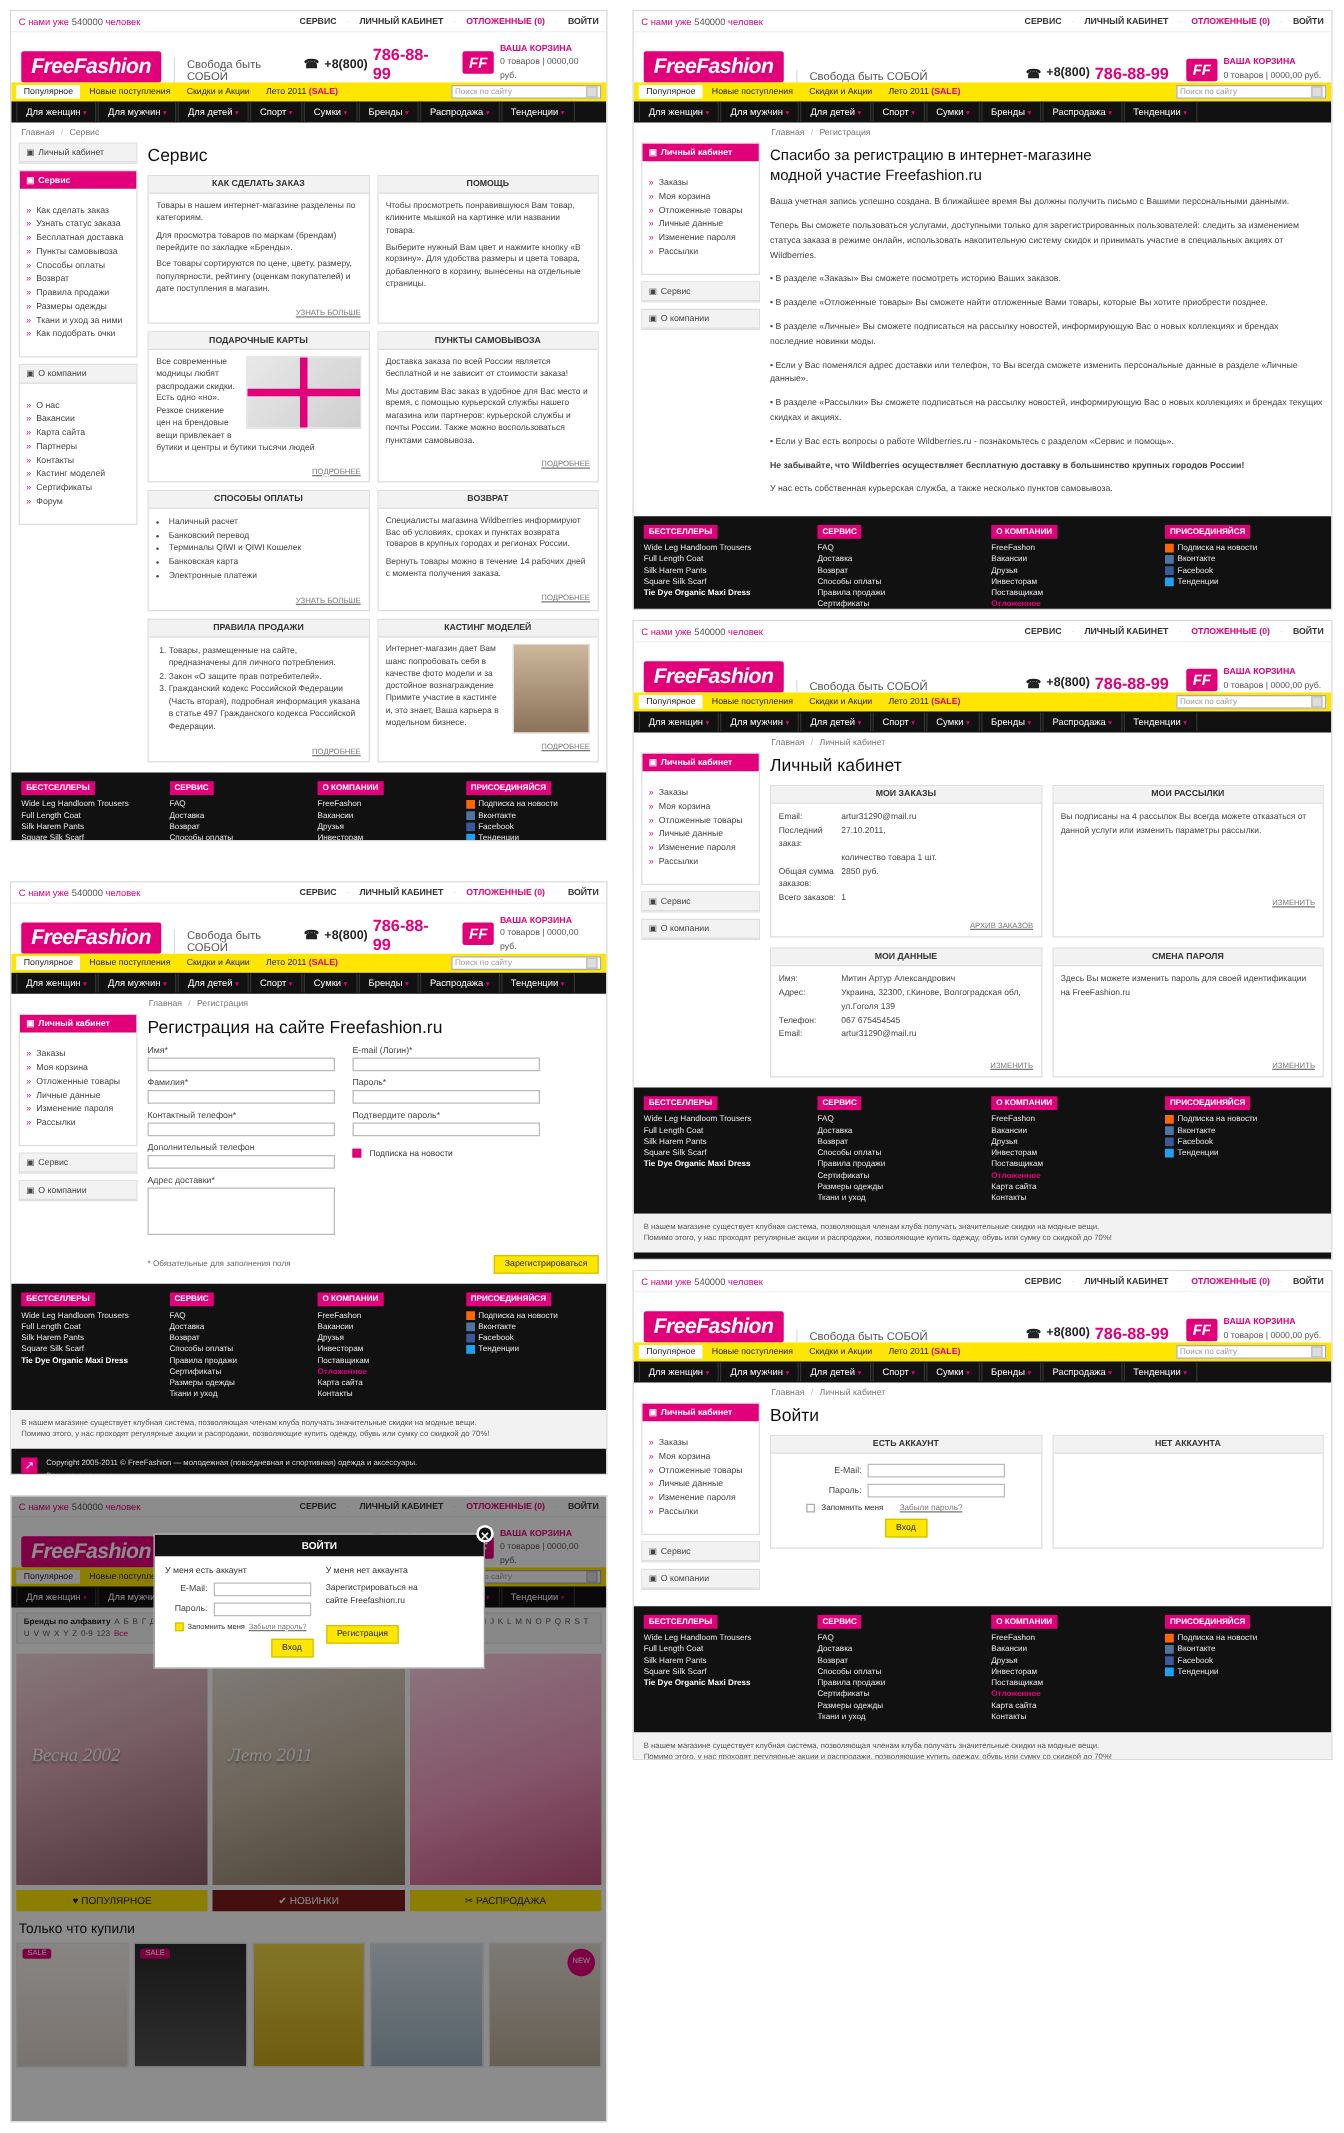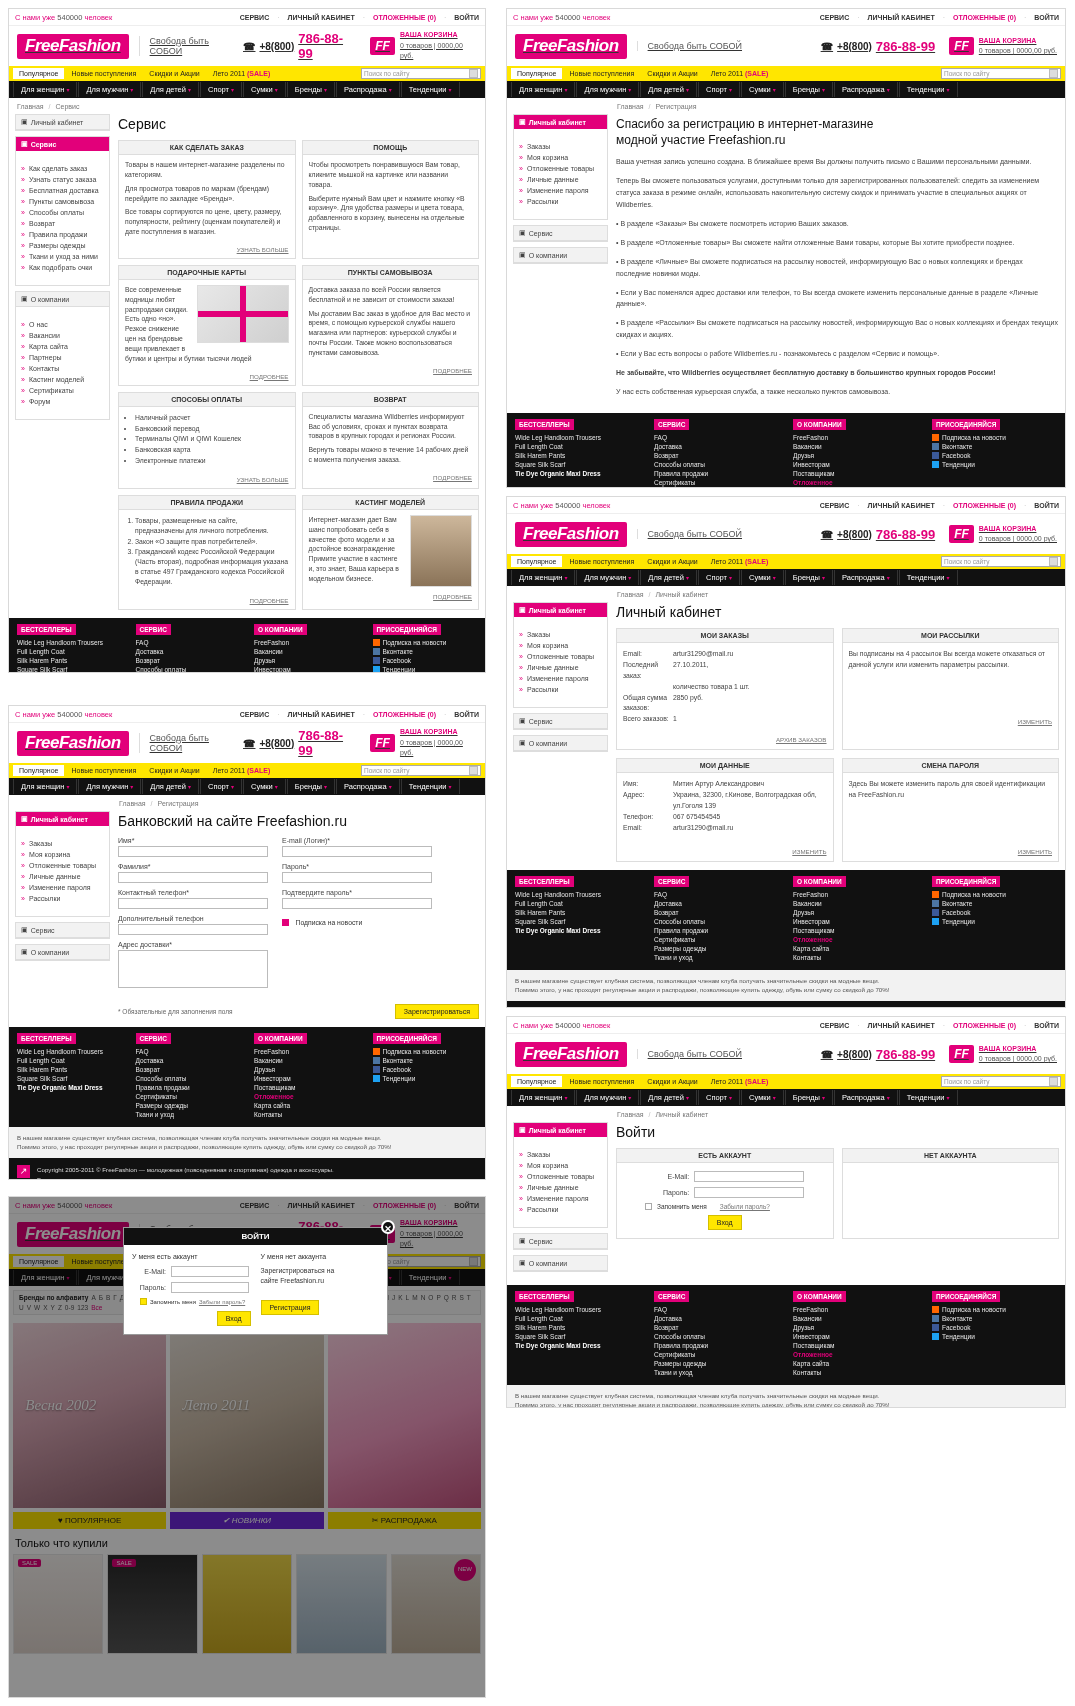--- a/index.html
+++ b/index.html
@@ -24,21 +24,21 @@
     height:17px; background:#fff; display:flex; align-items:center;
     font-size:7.5px; color:#e2007a; padding:0 6px; border-bottom:1px solid #eee;
   }
   .topbar .left { color:#e2007a; }
   .topbar .left b { color:#555; font-weight:normal; }
   .topbar .right { margin-left:auto; display:flex; align-items:center; gap:8px; color:#333; font-weight:bold; font-size:7px; }
   .topbar .right .sep { color:#ccc; font-weight:normal; }
   .topbar .right .pink { color:#e2007a; }
 
   .header {
-    height:40px; display:flex; align-items:center; padding:0 8px; background:#fff;text-decoration:underline;
+    height:40px; display:flex; align-items:flex-end; padding:0 8px; background:#fff;
   }
   .logo {
     background:#e2007a; color:#fff; font-style:italic; font-weight:bold;
     font-size:17px; padding:2px 8px 3px 8px; border-radius:2px; letter-spacing:-0.5px;
     white-space:nowrap;
   }
   .logo .w { color:#fff; }
   .slogan { font-size:9px; color:#555; margin-left:10px; border-left:1px solid #ddd; padding-left:10px; }
   .phone { margin-left:auto; display:flex; align-items:center; gap:4px; font-size:13px; font-weight:bold; color:#e2007a; }
   .phone .code { color:#222; font-size:10px; }
@@ -169,21 +169,21 @@
   .cat-strip { background:#f7f7f7; border:1px solid #e4e4e4; font-size:6.5px; padding:3px 5px; color:#555; display:flex; gap:3px; flex-wrap:wrap;}
   .cat-strip b { color:#222; }
   .hero { display:flex; gap:4px; padding:4px; }
   .hero .tile { flex:1; height:185px; position:relative; overflow:hidden; }
   .tile.t1 { background:linear-gradient(160deg,#f3d9df 0%,#d9a7b5 45%,#8f5f6d 100%); }
   .tile.t2 { background:linear-gradient(160deg,#e9e3dc 0%,#c9b9a6 50%,#8c7a66 100%); }
   .tile.t3 { background:linear-gradient(160deg,#ffd7e6 0%,#f29ac1 55%,#c4547f 100%); }
   .tile .script { position:absolute; top:40%; left:8%; color:#fff; font-style:italic; font-size:15px; text-shadow:0 1px 2px rgba(0,0,0,.4); font-family:"Liberation Serif", serif;}
   .tab-row { display:flex; gap:4px; padding:0 4px; }
   .tab-row .tb { flex:1; background:#ffe600; color:#222; font-size:8px; text-align:center; padding:4px 0; }
-  .tab-row .tb.active { background:#6d28d9; color:#fff;font-style:italic; }
+  .tab-row .tb.active { background:#7f1d1d; color:#fff; }
   .sec-title { font-size:11px; color:#111; padding:8px 0 5px 6px; }
   .prod-row { display:flex; gap:4px; padding:0 4px 6px 4px; }
   .prod { flex:1; height:100px; background:#efefef; position:relative; border:1px solid #e6e6e6;}
   .prod.p1 { background:linear-gradient(180deg,#f6f2ef,#ded3cc); }
   .prod.p2 { background:linear-gradient(180deg,#2a2a2a,#555); }
   .prod.p3 { background:linear-gradient(180deg,#f0d84a,#c9a820); }
   .prod.p4 { background:linear-gradient(180deg,#d8e3ea,#9fb3c2); }
   .prod.p5 { background:linear-gradient(180deg,#e3ded5,#bdae9a); }
   .tag { position:absolute; left:4px; top:4px; background:#e2007a; color:#fff; font-size:6px; padding:1px 4px; border-radius:2px;}
   .tag.new { left:auto; right:4px; background:#e2007a; border-radius:50%; width:22px; height:22px; line-height:20px; text-align:center; padding:0;}
@@ -1069,21 +1069,21 @@
           </div>
       </div>
       <div class="sb-block">
         <div class="sb-head grey">
             <span>▣</span>
             <span>О компании</span>
           </div>
       </div>
     </div>
     <div class="content">
-      <h1 class="page-title">Банковский на сайте Freefashion.ru</h1>
+      <h1 class="page-title">Регистрация на сайте Freefashion.ru</h1>
       <div style="display:flex; gap:14px;">
         <div style="width:150px;">
           <div class="form-row">
               <label>Имя*</label>
               <div class="inp"></div>
             </div>
           <div class="form-row">
               <label>Фамилия*</label>
               <div class="inp"></div>
             </div>

